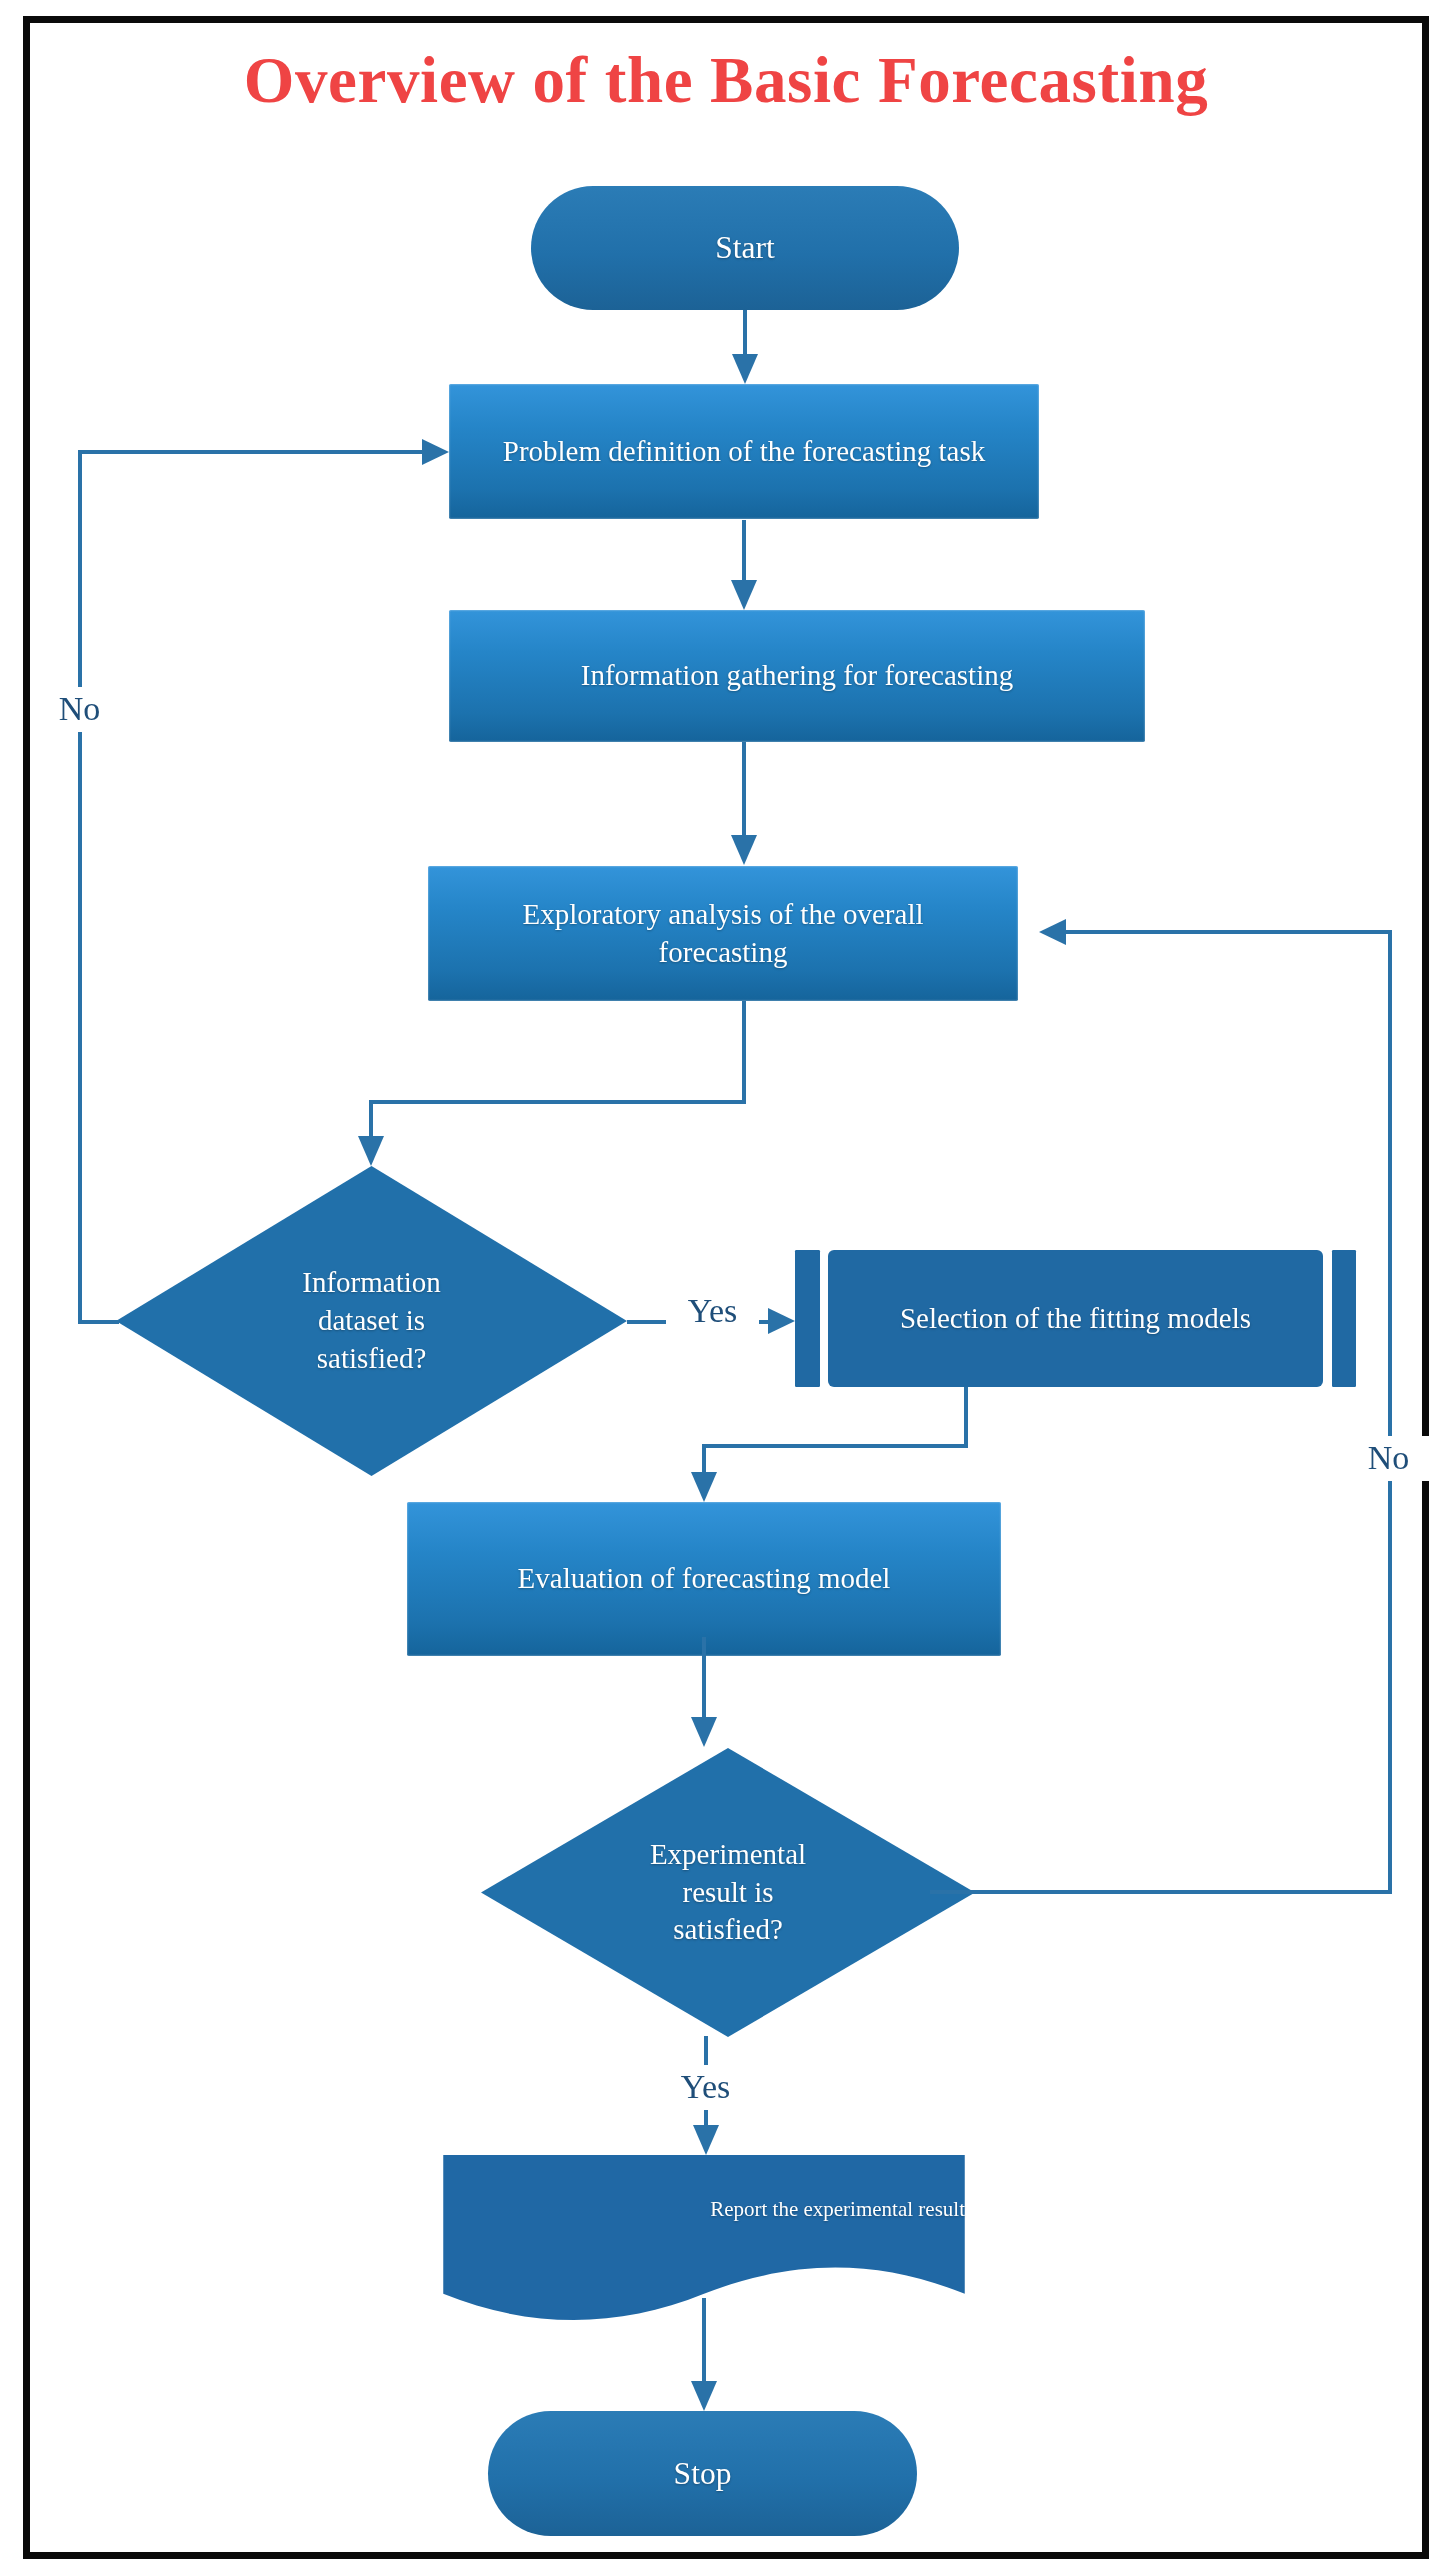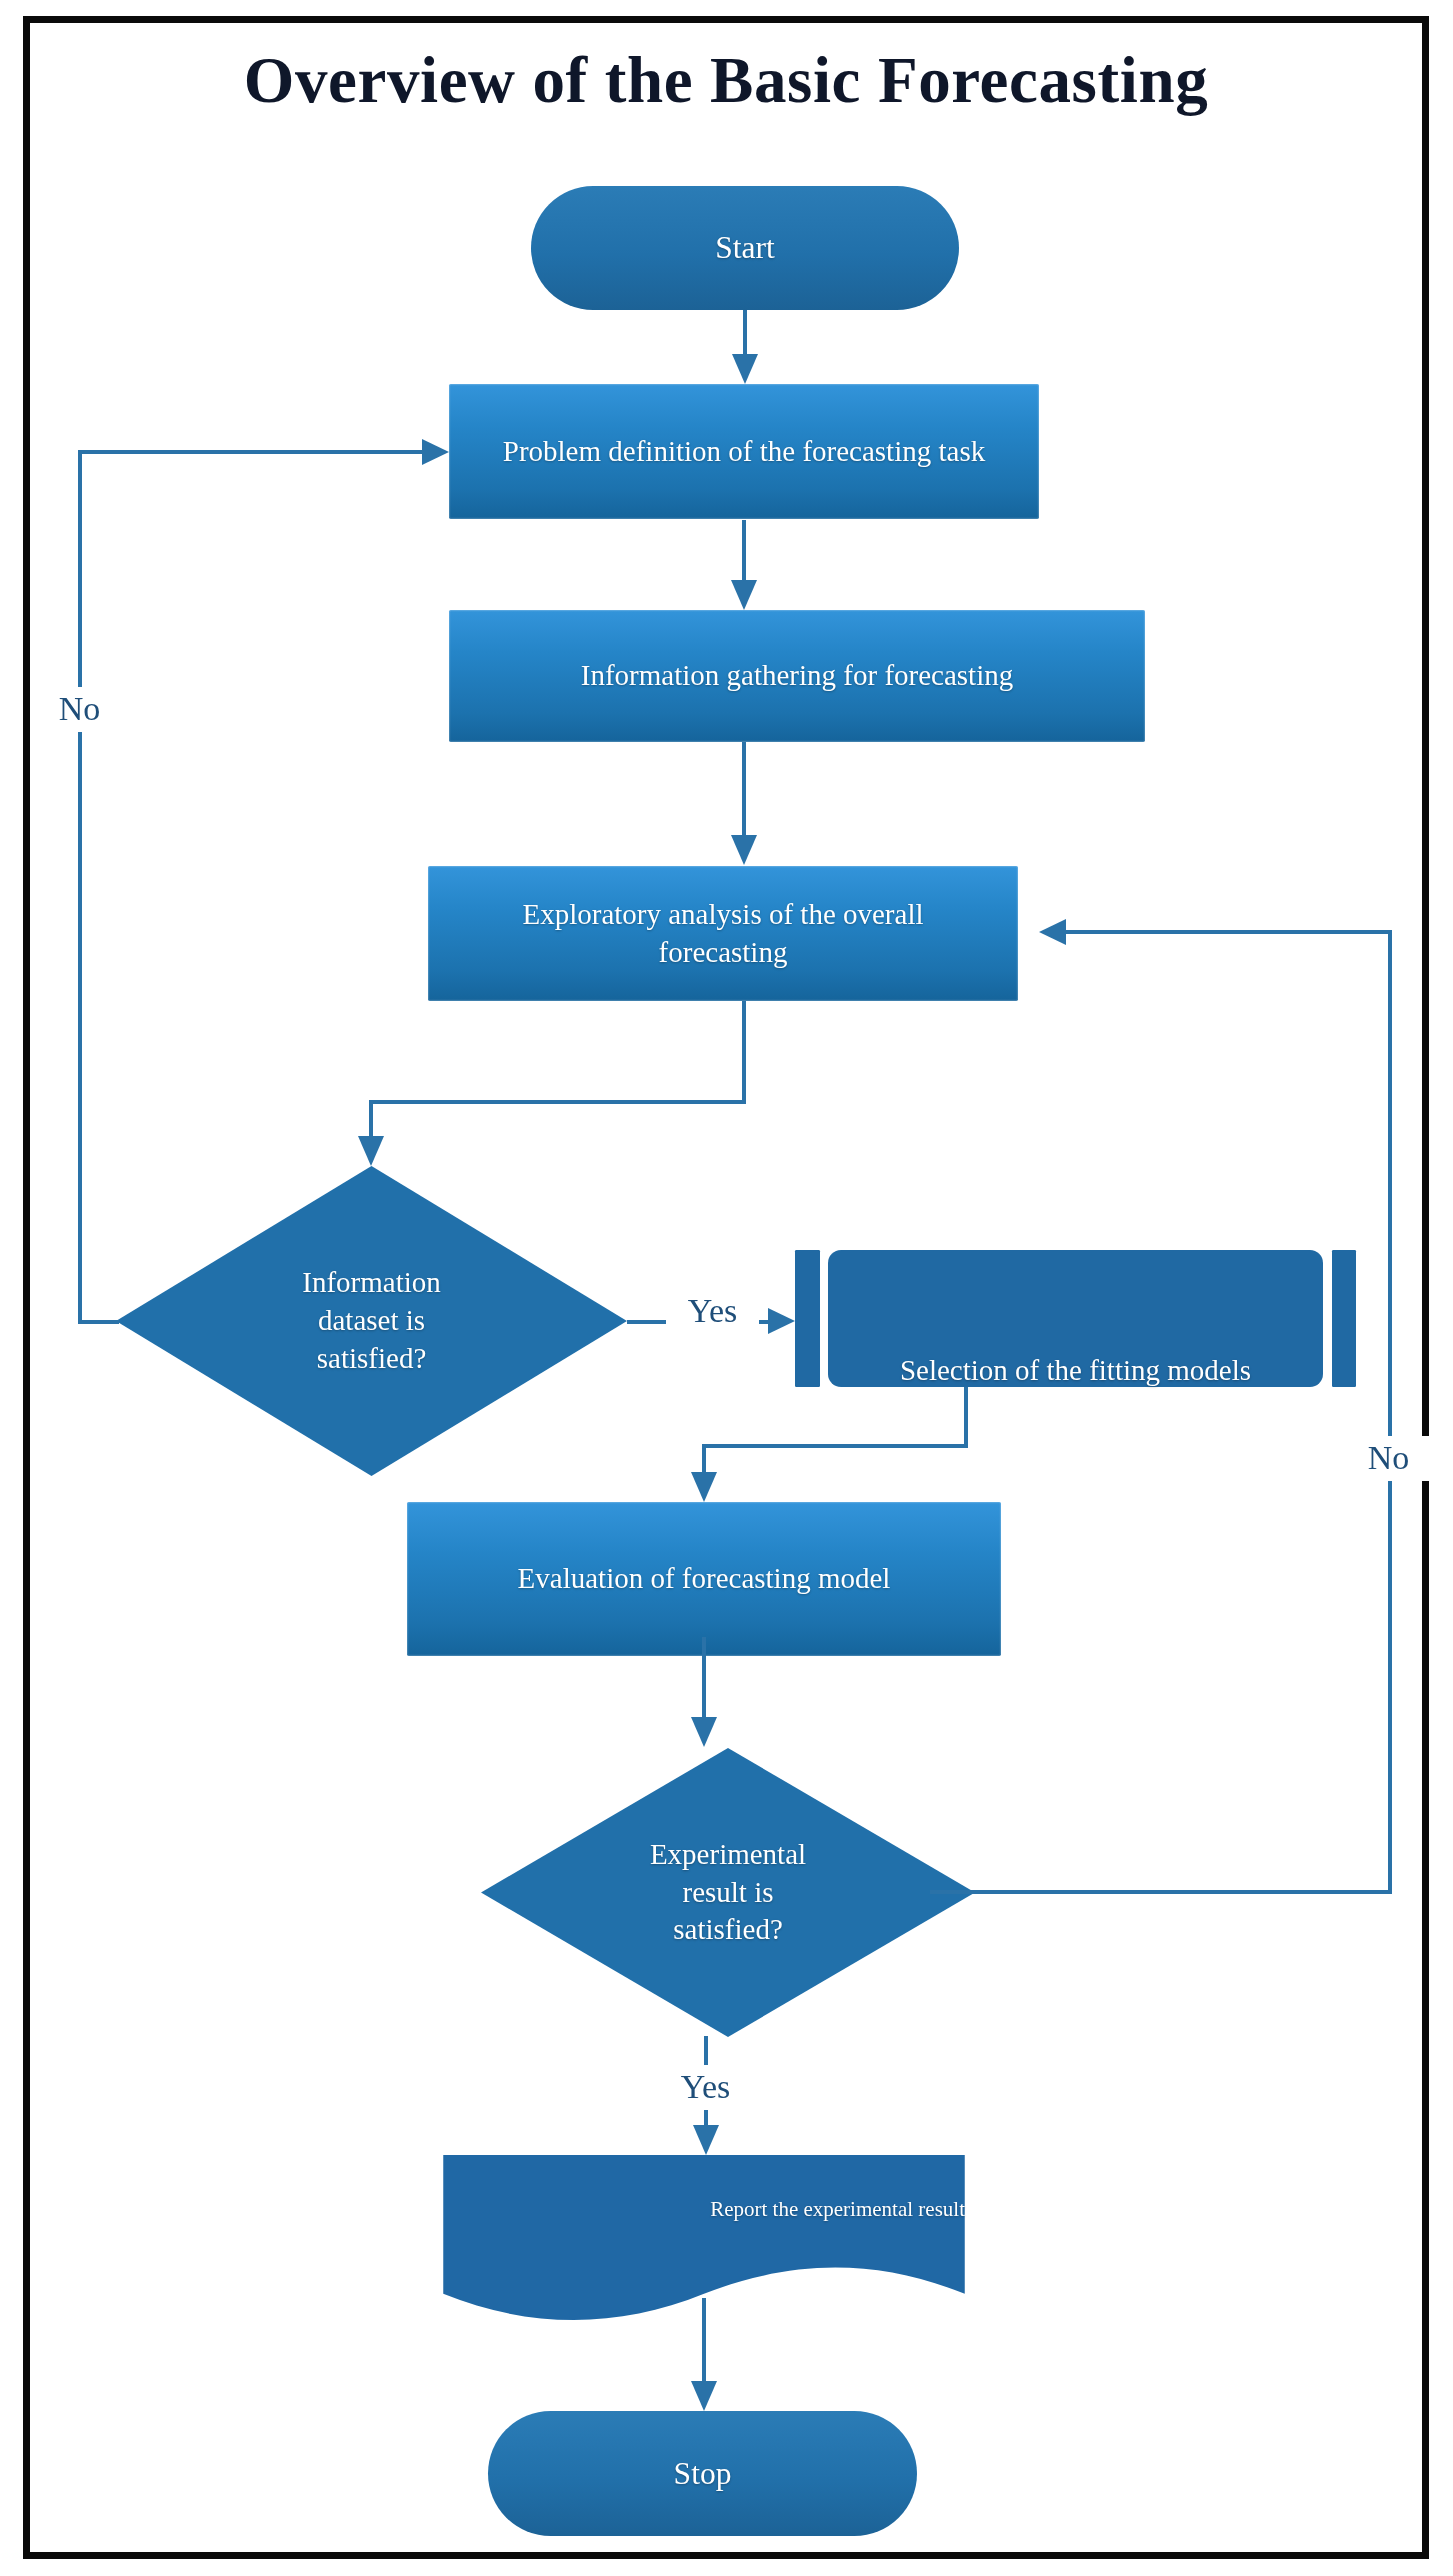--- a/index.html
+++ b/index.html
@@ -6,21 +6,21 @@
   .canvas{
     position:relative;width:1453px;height:2576px;background:#ffffff;
     font-family:"Liberation Serif", serif; overflow:hidden;
   }
   .frame{
     position:absolute;left:23px;top:16.3px;width:1406px;height:2543px;
     border:7px solid #0a0a0a;box-sizing:border-box;background:#ffffff;
   }
   .title{
     position:absolute;left:23px;top:43px;width:1406px;text-align:center;
-    font-size:65px;font-weight:bold;color:#0f172a;letter-spacing:0.6px;
+    font-size:65px;font-weight:bold;color:#ef4444;letter-spacing:0.6px;
   }
   
   .node-text{color:#ffffff;text-shadow:0 1.2px 2.3px rgba(0,0,0,.30);}
   .terminator{
     position:absolute;border-radius:64px;
     background:linear-gradient(180deg,#2b7cb6 0%,#2170aa 55%,#1c6296 100%);
     display:flex;align-items:center;justify-content:center;font-size:31.5px;
   }
   .process{
     position:absolute;border-radius:1.8px;
@@ -32,22 +32,22 @@
   .decision{
     position:absolute;background:#2170aa;
     clip-path:polygon(50% 0,100% 50%,50% 100%,0 50%);
     display:flex;align-items:center;justify-content:center;text-align:center;
     font-size:29px;line-height:1.3;box-sizing:border-box;padding:0 17%;
   }
   .predef{position:absolute;display:flex;}
   .predef .bar{width:24.5px;background:#2069a3;border-radius:1.2px;}
   .predef .gap{width:8.2px;}
   .predef .main{
-    flex:1;background:#2069a3;display:flex;align-items:flex-end;justify-content:center;
-    text-align:center;font-size:29px;border-radius:13px;
+    flex:1;background:#2069a3;display:flex;align-items:center;justify-content:center;
+    text-align:center;font-size:29px;border-radius:6px;
   }
   .docshape{position:absolute;}
   .docshape svg{display:block;}
   .doc-label{
     position:absolute;left:0;top:42px;width:100%;text-align:right;font-size:21px;
   }
   
   .seg{position:absolute;background:#2a72a8;}
   .arrow{position:absolute;width:0;height:0;}
   .arrow.down{border-left:13px solid transparent;border-right:13px solid transparent;border-top:30px solid #2a72a8;}

